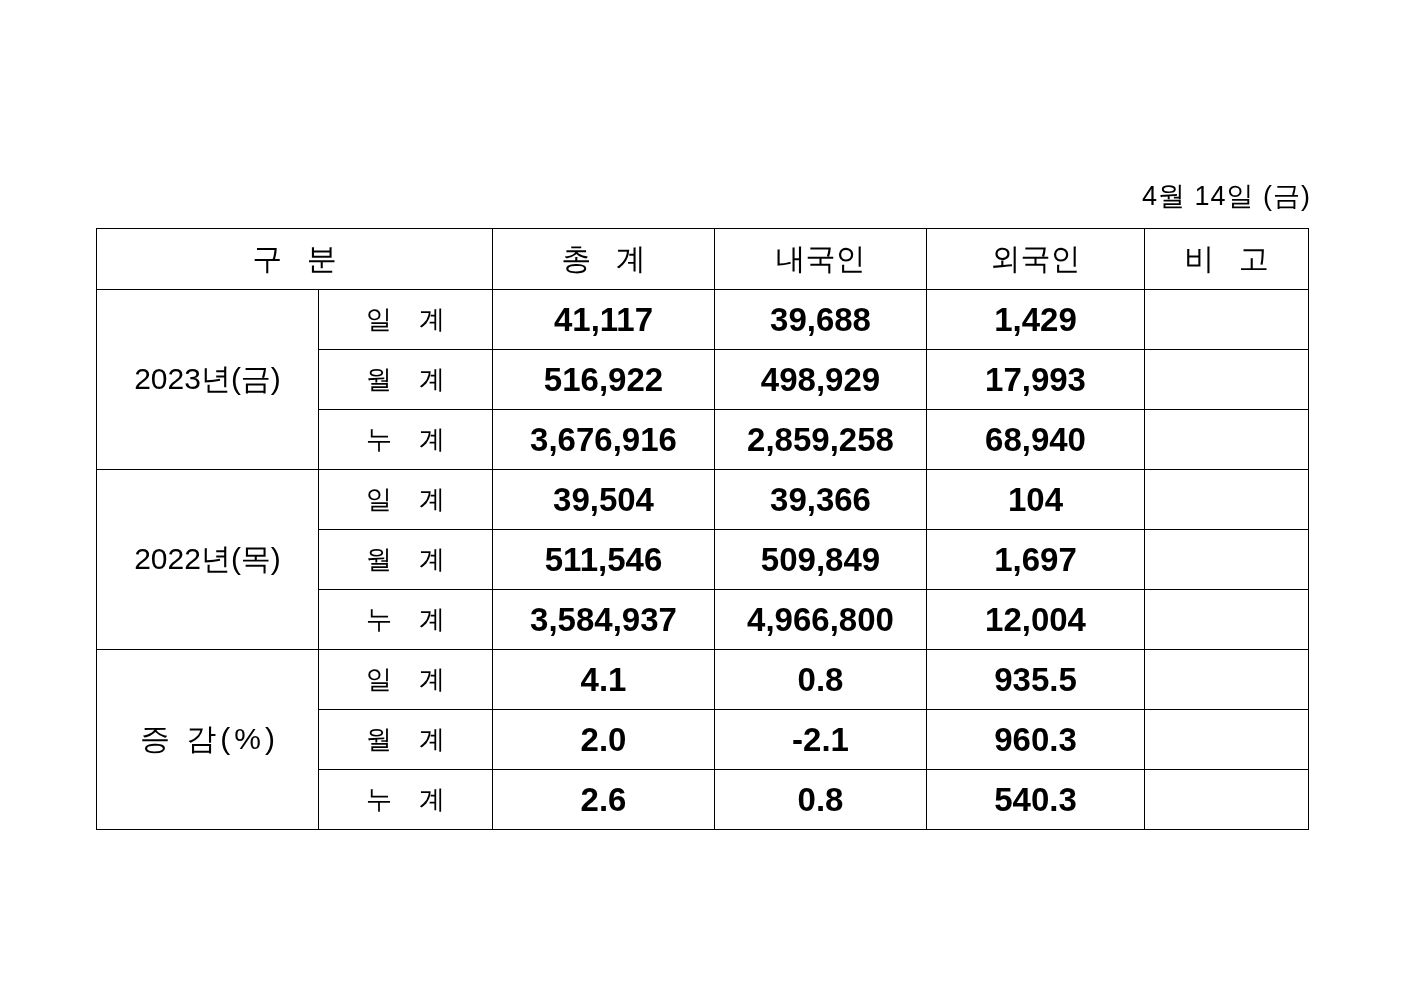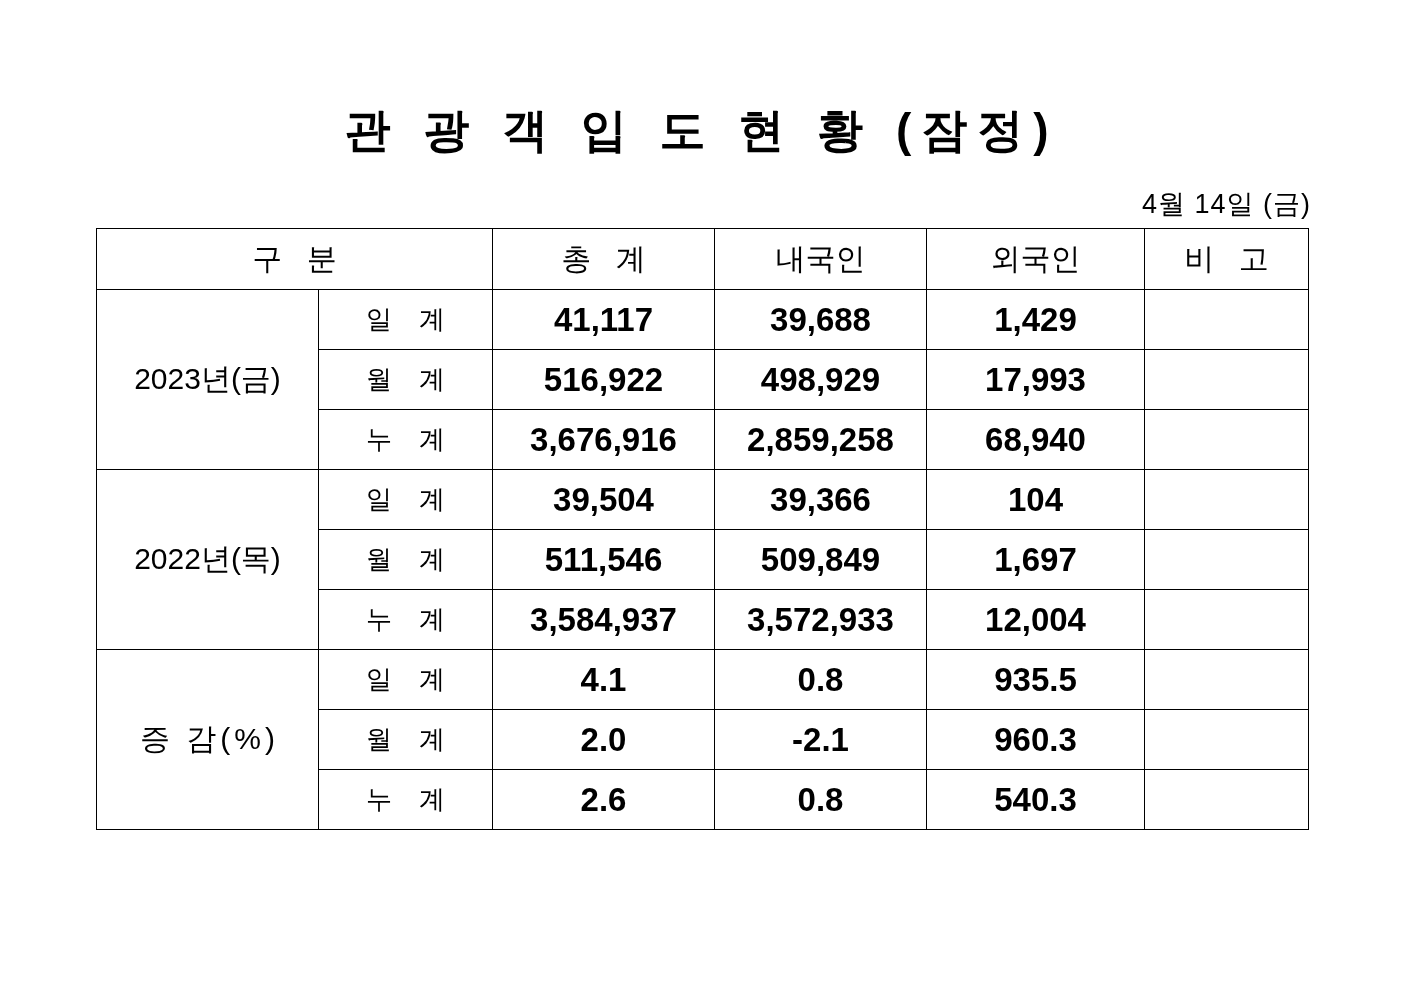--- a/index.html
+++ b/index.html
@@ -27,21 +27,21 @@
     width: 1403px;
     text-align: center;
     font-size: 46px;
     font-weight: bold;
     letter-spacing: 10px;
     font-family: "Liberation Sans", sans-serif;
     white-space: nowrap;
   }
   .doc-date {
     position: absolute;
-    top: 186px;
+    top: 178px;
     right: 92px;
     font-size: 27px;
     font-family: "Liberation Sans", sans-serif;
     letter-spacing: 1px;
     margin-left: 24px;
   }
   table.main-table {
     position: absolute;
     top: 228px;
     left: 96px;
@@ -103,21 +103,20 @@
   }
   tbody tr {
     height: 60px;
   }
 </style>
 </head>
 <body>
 
 <div class="page">
 
-  <div class="doc-title">관 광 객 입 도 현 황 (잠정)</div>
 
   <div class="doc-date">4월 14일 (금)</div>
 
   <table class="main-table">
     <colgroup>
       <col class="c-group">
       <col class="c-period">
       <col class="c-total">
       <col class="c-dom">
       <col class="c-for">
@@ -168,21 +167,21 @@
       <tr>
         <td class="period-cell">월 계</td>
         <td class="value-cell">511,546</td>
         <td class="value-cell">509,849</td>
         <td class="value-cell">1,697</td>
         <td class="note-cell"></td>
       </tr>
       <tr>
         <td class="period-cell">누 계</td>
         <td class="value-cell">3,584,937</td>
-        <td class="value-cell">3,572,933</td>
+        <td class="value-cell">4,966,800</td>
         <td class="value-cell">12,004</td>
         <td class="note-cell"></td>
       </tr>
 
       <tr>
         <td class="group-cell spaced" rowspan="3">증 감(%)</td>
         <td class="period-cell">일 계</td>
         <td class="value-cell">4.1</td>
         <td class="value-cell">0.8</td>
         <td class="value-cell">935.5</td>

